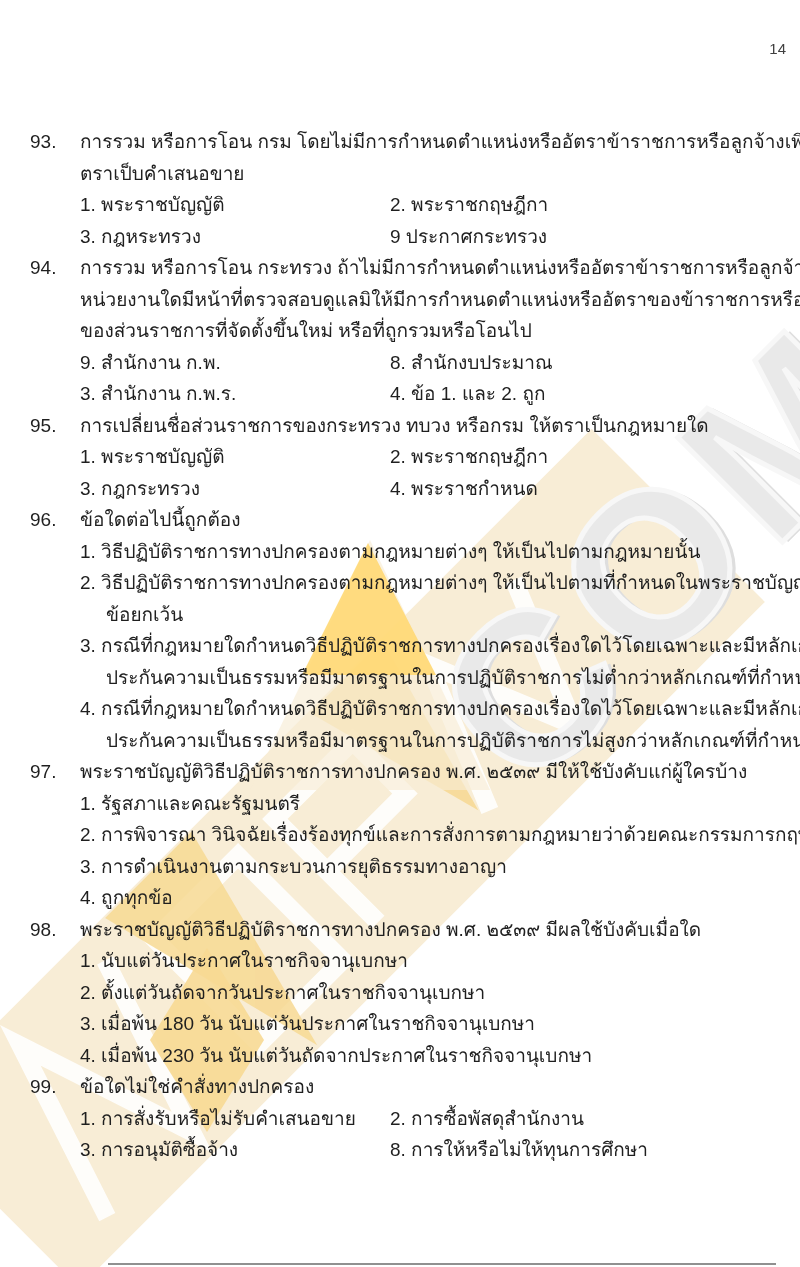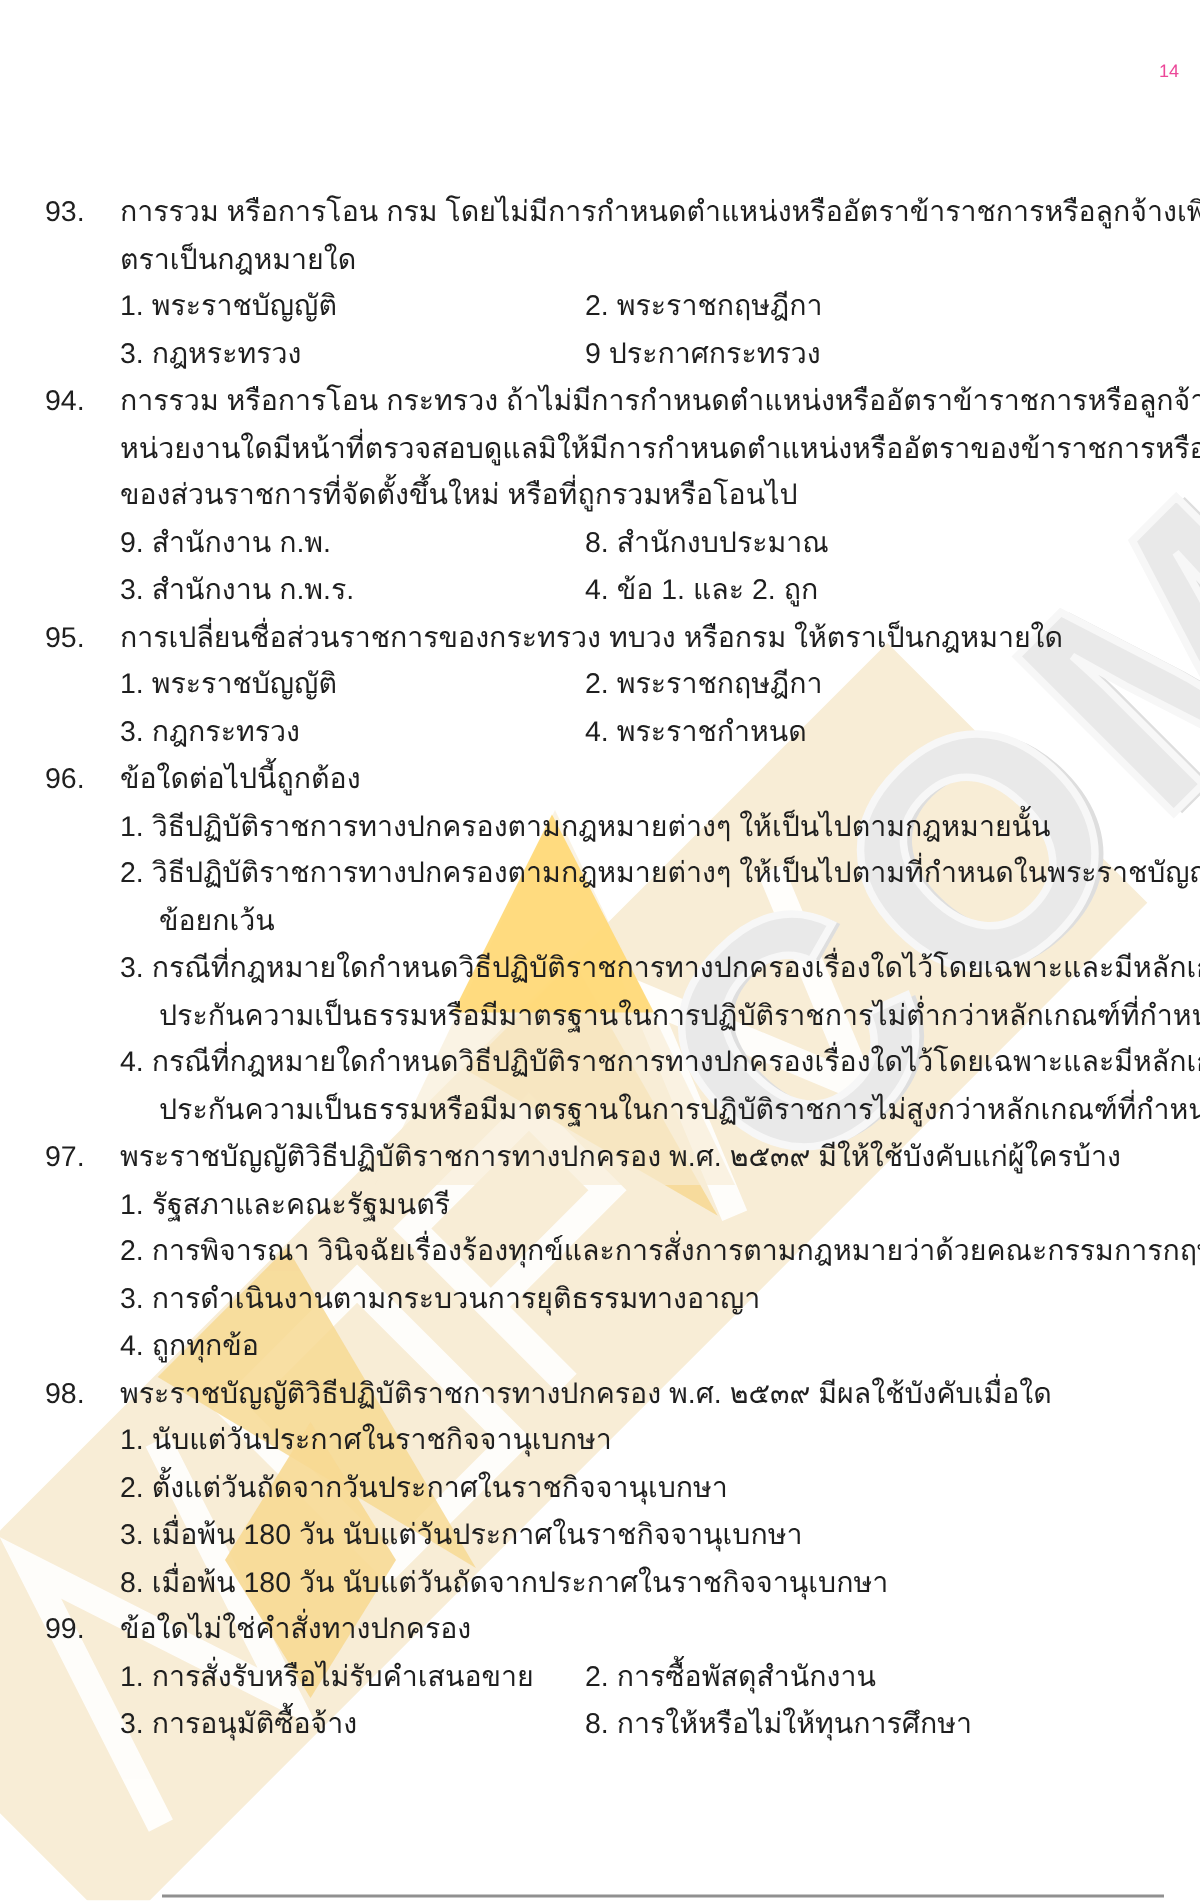--- a/index.html
+++ b/index.html
@@ -23,21 +23,21 @@
     color:#e9e9e9;
     -webkit-text-stroke:5px #f7f7f7;
     text-shadow:4px 4px 0 #dedede;
     font-family:"Liberation Sans", sans-serif;
     white-space:nowrap;
   }
   
   .content { position:absolute; inset:0; z-index:2; }
   .page-number {
     position:absolute; top:40px; right:14px;
-    font-size:12px; color:#ec4899;
+    font-size:15px; color:#404040;
   }
   main { padding:126px 0 0 0; }
   .t-line {
     height:31.5px; line-height:31.5px;
     font-size:19px;
     white-space:nowrap;
   }
   .q { display:flex; }
   .q-num { flex:none; width:50px; padding-left:30px; }
   .q-body { flex:1 1 auto; min-width:0; }
@@ -77,21 +77,21 @@
   </div>
 
   <div class="content">
     <div class="page-number">14</div>
 
     <main>
         <div class="q">
           <div class="q-num t-line">93.</div>
           <div class="q-body">
             <div class="t-line stem">การรวม หรือการโอน กรม โดยไม่มีการกำหนดตำแหน่งหรืออัตราข้าราชการหรือลูกจ้างเพิ่มขึ้นให้</div>
-            <div class="t-line stem">ตราเป็นกฎหมายใด</div>
+            <div class="t-line stem">ตราเป็บคำเสนอขาย</div>
             <div class="t-line opt-row"><span class="cell-a">1. พระราชบัญญัติ</span><span class="cell">2. พระราชกฤษฎีกา</span></div>
             <div class="t-line opt-row"><span class="cell-a">3. กฎหระทรวง</span><span class="cell">9 ประกาศกระทรวง</span></div>
           </div>
         </div>
         <div class="q">
           <div class="q-num t-line">94.</div>
           <div class="q-body">
             <div class="t-line stem">การรวม หรือการโอน กระทรวง ถ้าไม่มีการกำหนดตำแหน่งหรืออัตราข้าราชการหรือลูกจ้างเพิ่มขึ้น</div>
             <div class="t-line stem">หน่วยงานใดมีหน้าที่ตรวจสอบดูแลมิให้มีการกำหนดตำแหน่งหรืออัตราของข้าราชการหรือลูกจ้าง</div>
             <div class="t-line stem">ของส่วนราชการที่จัดตั้งขึ้นใหม่ หรือที่ถูกรวมหรือโอนไป</div>
@@ -130,21 +130,21 @@
             <div class="t-line opt-row"><span class="cell">4. ถูกทุกข้อ</span></div>
           </div>
         </div>
         <div class="q">
           <div class="q-num t-line">98.</div>
           <div class="q-body">
             <div class="t-line stem">พระราชบัญญัติวิธีปฏิบัติราชการทางปกครอง พ.ศ. ๒๕๓๙ มีผลใช้บังคับเมื่อใด</div>
             <div class="t-line opt-row"><span class="cell">1. นับแต่วันประกาศในราชกิจจานุเบกษา</span></div>
             <div class="t-line opt-row"><span class="cell">2. ตั้งแต่วันถัดจากวันประกาศในราชกิจจานุเบกษา</span></div>
             <div class="t-line opt-row"><span class="cell">3. เมื่อพ้น 180 วัน นับแต่วันประกาศในราชกิจจานุเบกษา</span></div>
-            <div class="t-line opt-row"><span class="cell">8. เมื่อพ้น 180 วัน นับแต่วันถัดจากประกาศในราชกิจจานุเบกษา</span></div>
+            <div class="t-line opt-row"><span class="cell">4. เมื่อพ้น 230 วัน นับแต่วันถัดจากประกาศในราชกิจจานุเบกษา</span></div>
           </div>
         </div>
         <div class="q">
           <div class="q-num t-line">99.</div>
           <div class="q-body">
             <div class="t-line stem">ข้อใดไม่ใช่คำสั่งทางปกครอง</div>
             <div class="t-line opt-row"><span class="cell-a">1. การสั่งรับหรือไม่รับคำเสนอขาย</span><span class="cell">2. การซื้อพัสดุสำนักงาน</span></div>
             <div class="t-line opt-row"><span class="cell-a">3. การอนุมัติซื้อจ้าง</span><span class="cell">8. การให้หรือไม่ให้ทุนการศึกษา</span></div>
           </div>
         </div>

